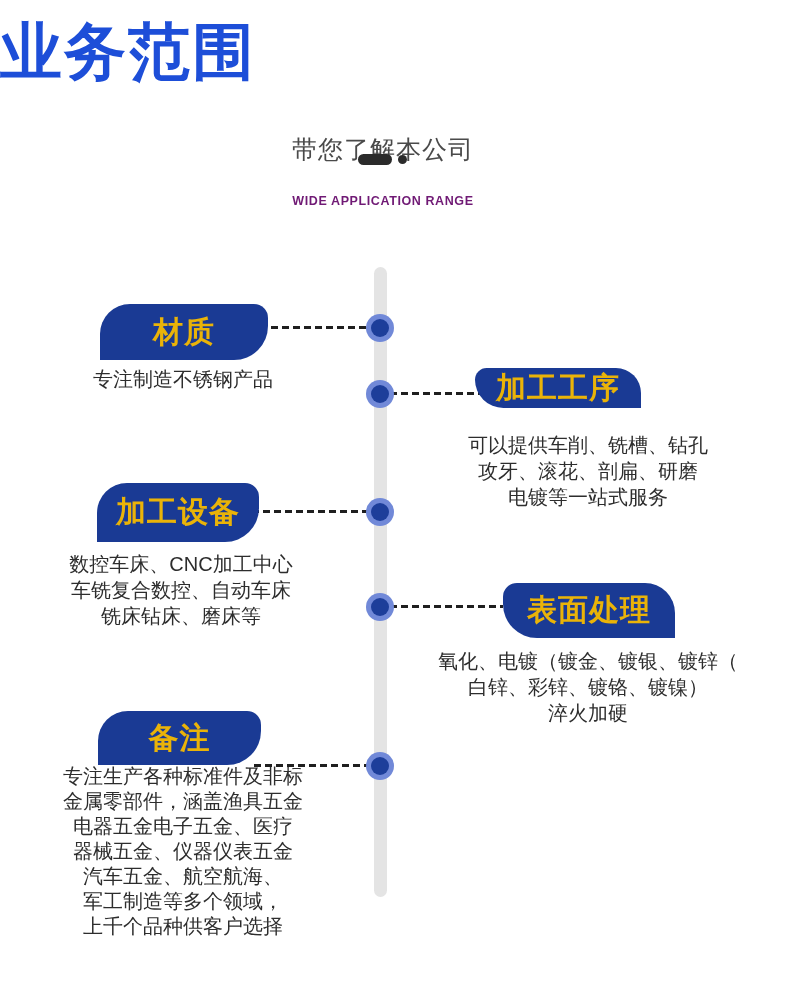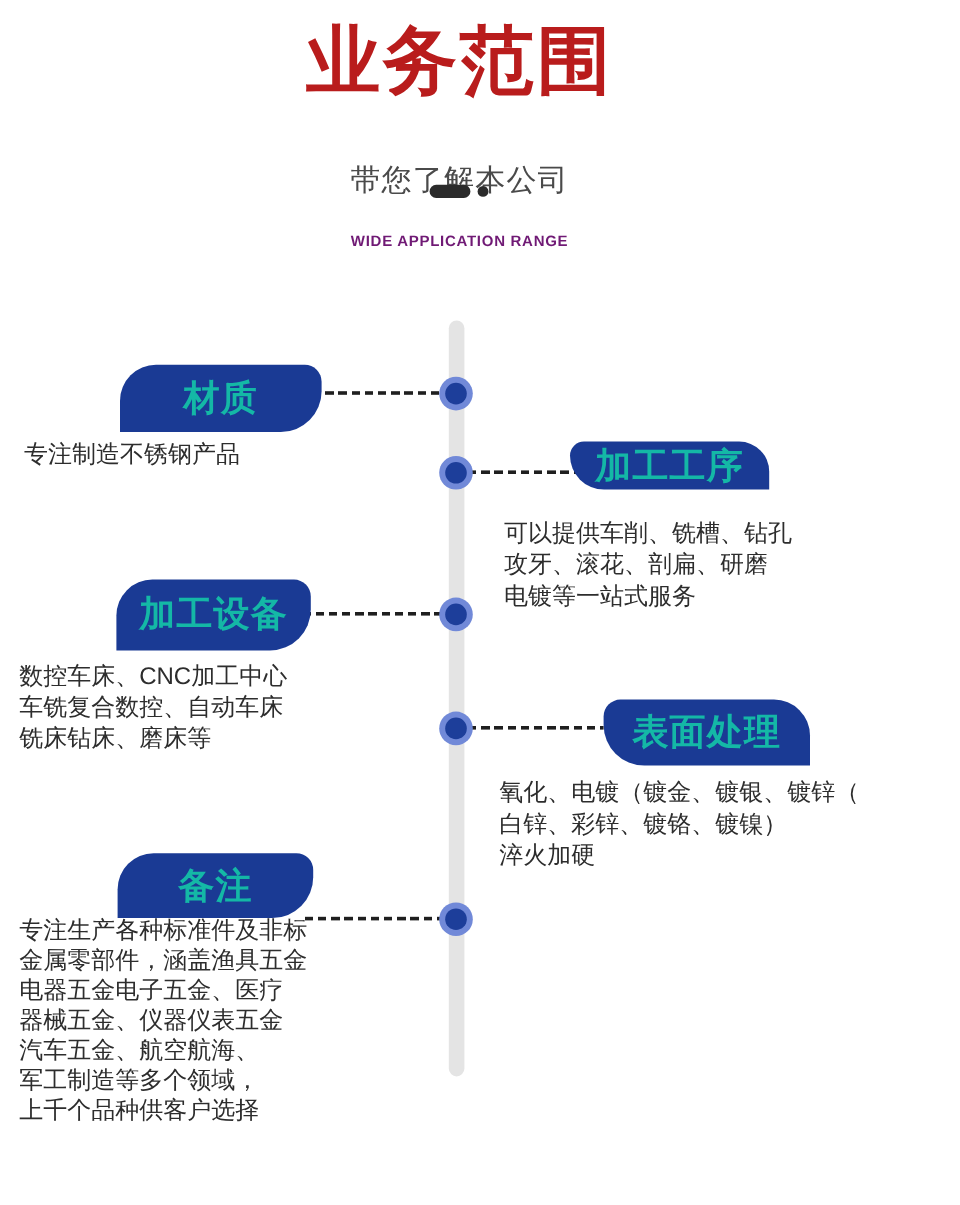--- a/index.html
+++ b/index.html
@@ -14,25 +14,24 @@
     height: 1004px;
     background: #ffffff;
     overflow: hidden;
   }
 
   
   .page-title {
     position: absolute;
     top: 16px; left: 0;
     width: 766px;
-    text-align: center;
     font-size: 62px;
     line-height: 1.15;
     font-weight: 900;
-    color: #b91c1c;
+    color: #1d4ed8;
     letter-spacing: 2px;
   }
   .page-subtitle {
     position: absolute;
     top: 97px; left: 0;
     width: 766px;
     text-align: center;
     font-size: 25px;
     font-weight: 400;
     color: #4a4a4a;
@@ -90,38 +89,39 @@
     position: absolute;
     height: 3px;
     background: repeating-linear-gradient(90deg, #1f1f1f 0 7px, transparent 7px 11px);
     z-index: 2;
   }
 
   
   .badge {
     position: absolute;
     background: #1a3a94;
-    color: #14b8a6;
+    color: #eab308;
     display: flex;
     align-items: center;
     justify-content: center;
     font-size: 30px;
     font-weight: 700;
     letter-spacing: 1px;
     z-index: 4;
   }
   .badge.left-shape  { border-radius: 30px 14px 34px 0; }
   .badge.right-shape { border-radius: 14px 30px 0 34px; }
 
   
   .desc {
     position: absolute;
     font-size: 20px;
     line-height: 26px;
     color: #2d2d2d;
+    text-align: center;
     white-space: pre-line;
   }
 
   
   .item1 .badge     { left: 100px; top: 304px; width: 168px; height: 56px; }
   .item1 .connector { left: 260px; top: 326px; width: 112px; }
   .item1 .node      { left: 366px; top: 314px; }
   .item1 .desc      { left: 20px;  top: 366px; width: 326px; }
 
   .item2 .badge     { left: 475px; top: 368px; width: 166px; height: 40px; }

